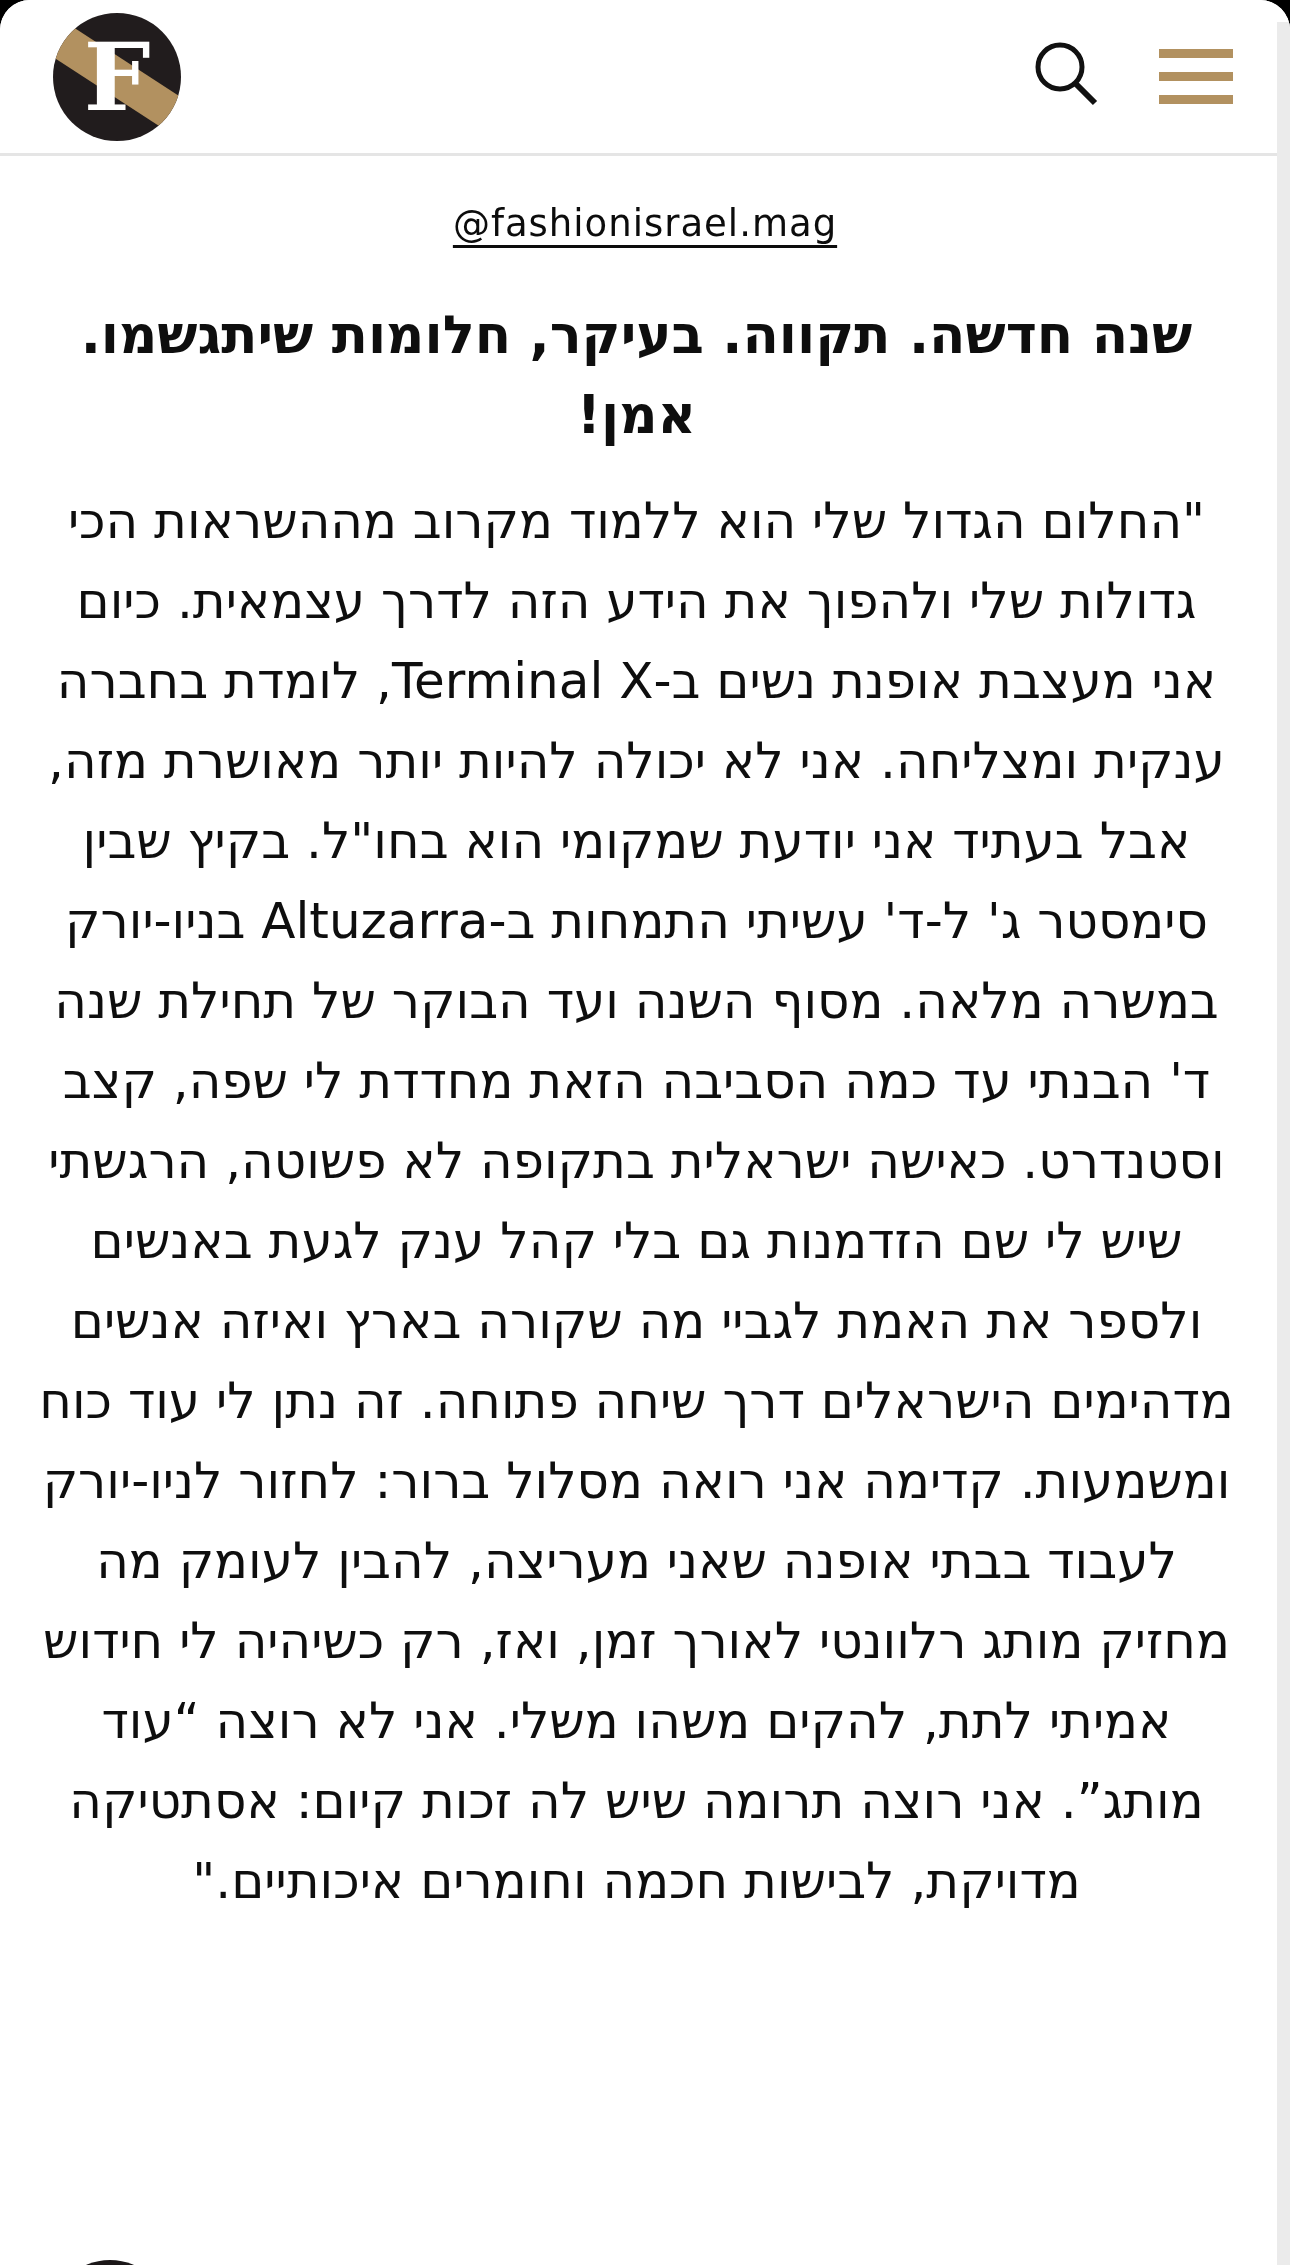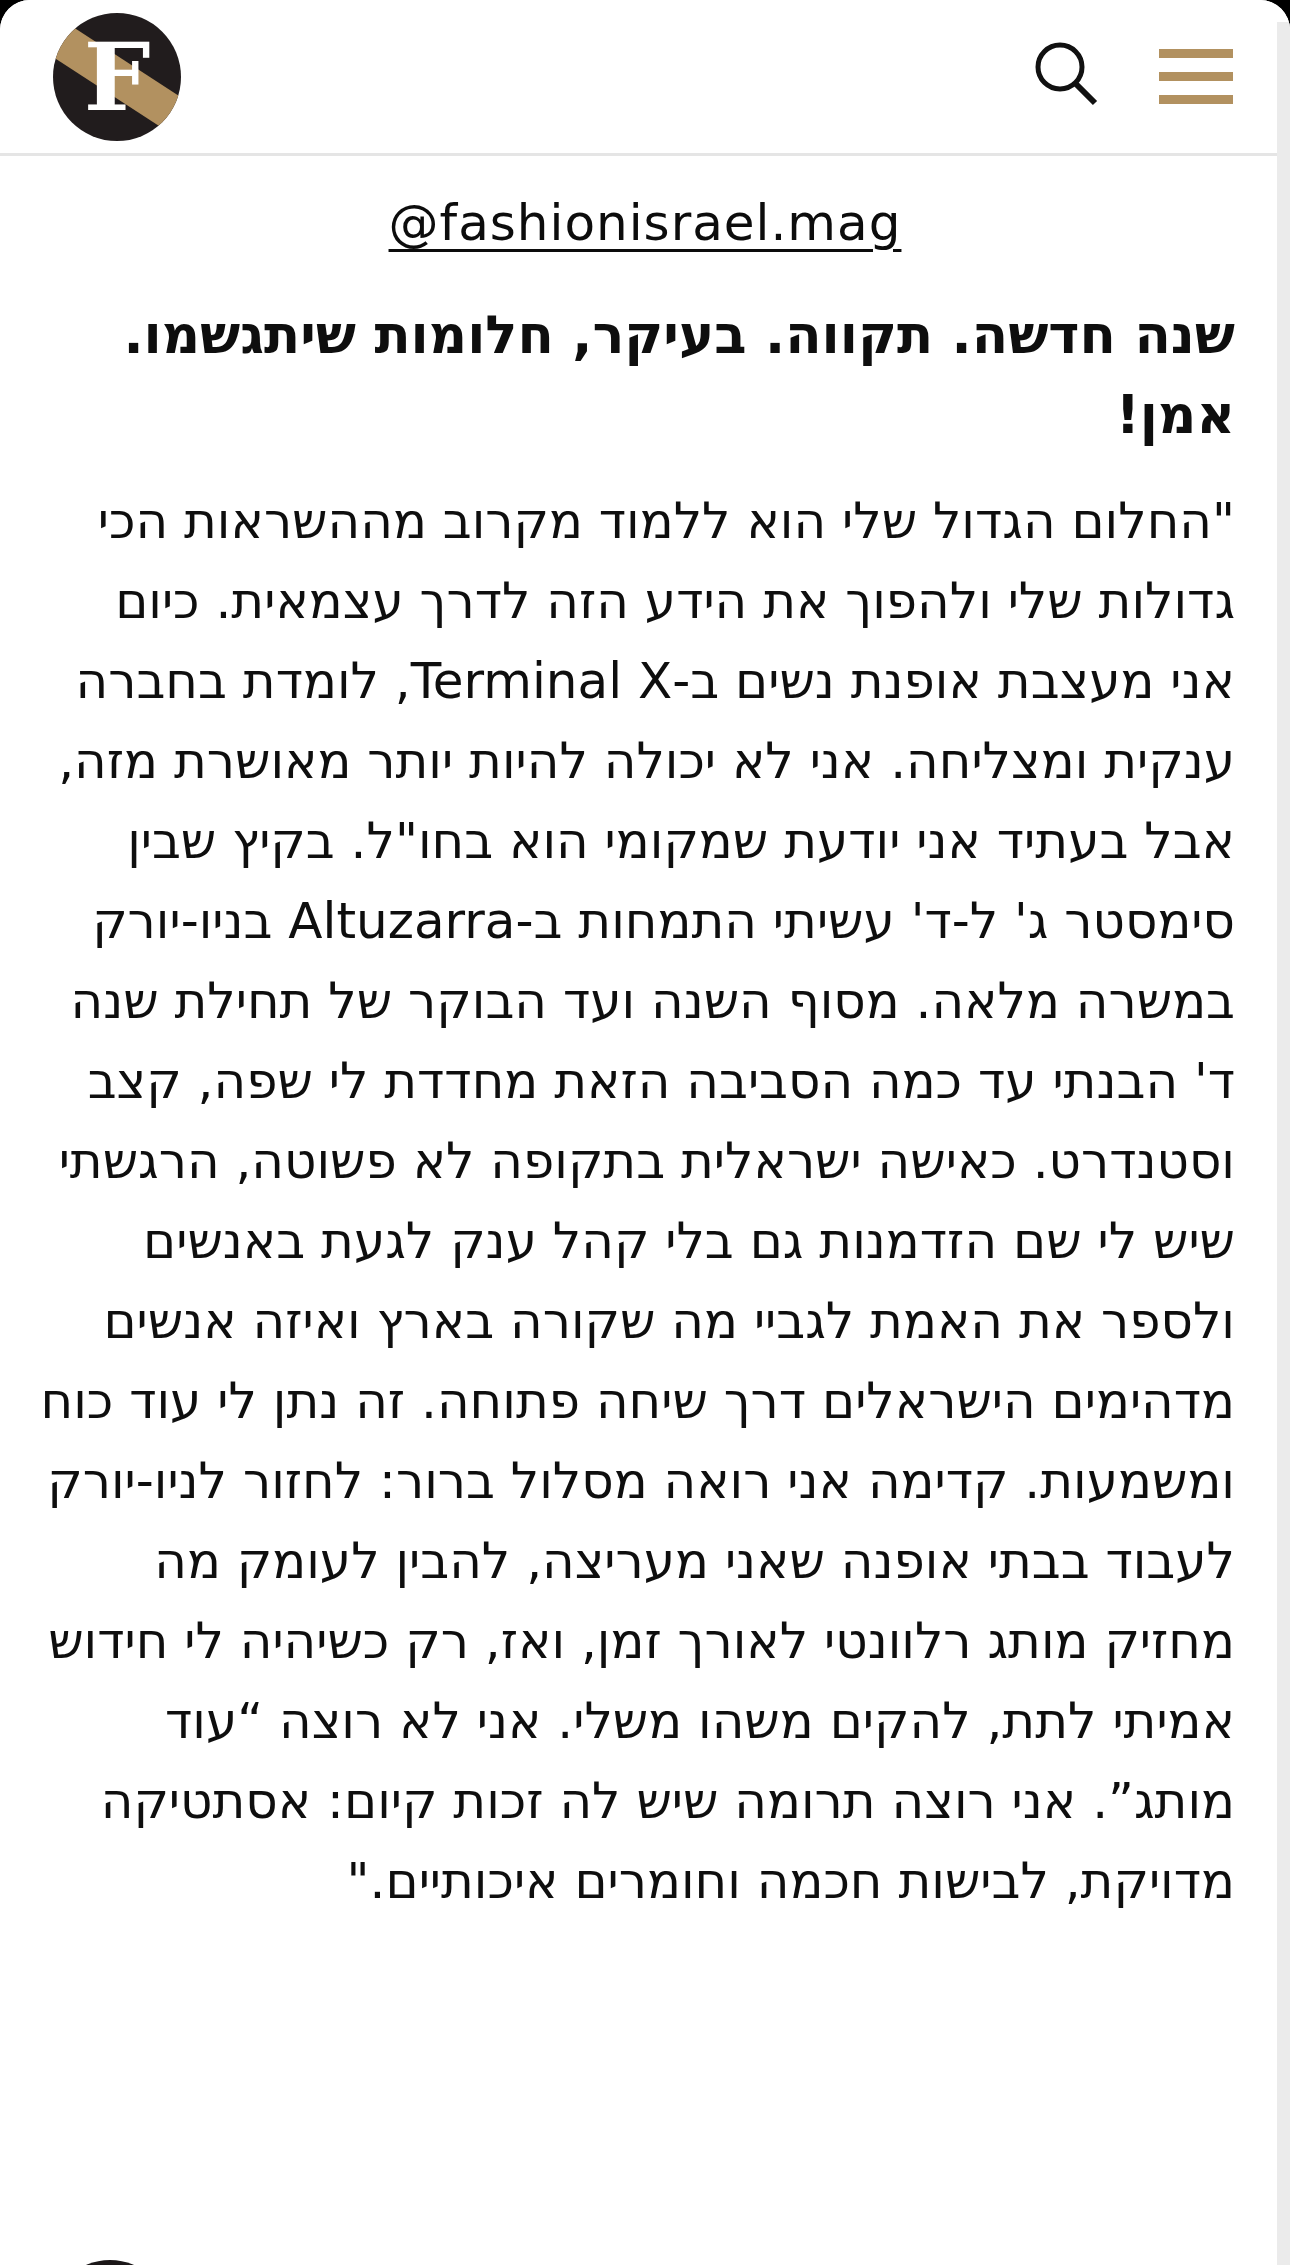--- a/index.html
+++ b/index.html
@@ -63,31 +63,31 @@
   .icon-btn { background:none; border:none; padding:0; cursor:pointer; display:block; }
   .menu-icon { width:74px; display:flex; flex-direction:column; gap:14px; }
   .menu-icon .bar { height:9px; background:#b29160; }
   
   .handles {
     margin-top:32px;
     text-align:center;
   }
   .handle-link {
     display:block;
-    font-size:50px; line-height:71px;
+    font-size:37px; line-height:71px;
     color:#0c0c0c;
     letter-spacing:1px;
     text-decoration:underline;
     text-decoration-thickness:3px;
     text-underline-offset:9px;
     font-family:"DejaVu Sans", sans-serif;
   }
   .article {
     direction:rtl;
-    text-align:right;
+    text-align:center;
     margin-top:36px;
     padding:0 55px 0 38px;
     color:#0e0e0e;
   }
   .article h2 {
     margin:0 0 26px 0;
     font-size:53px; line-height:80px; font-weight:700;
   }
   .article p {
     margin:0;

